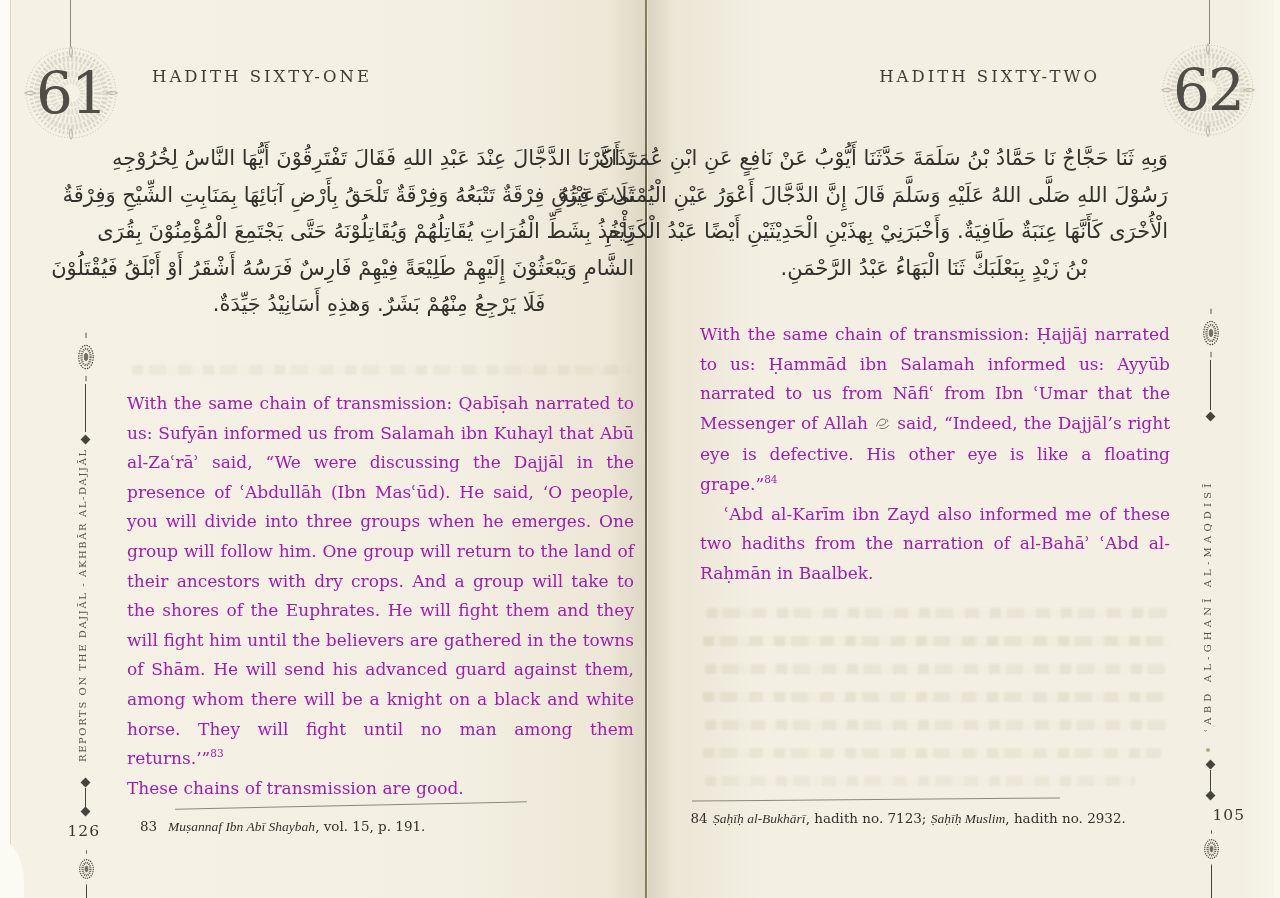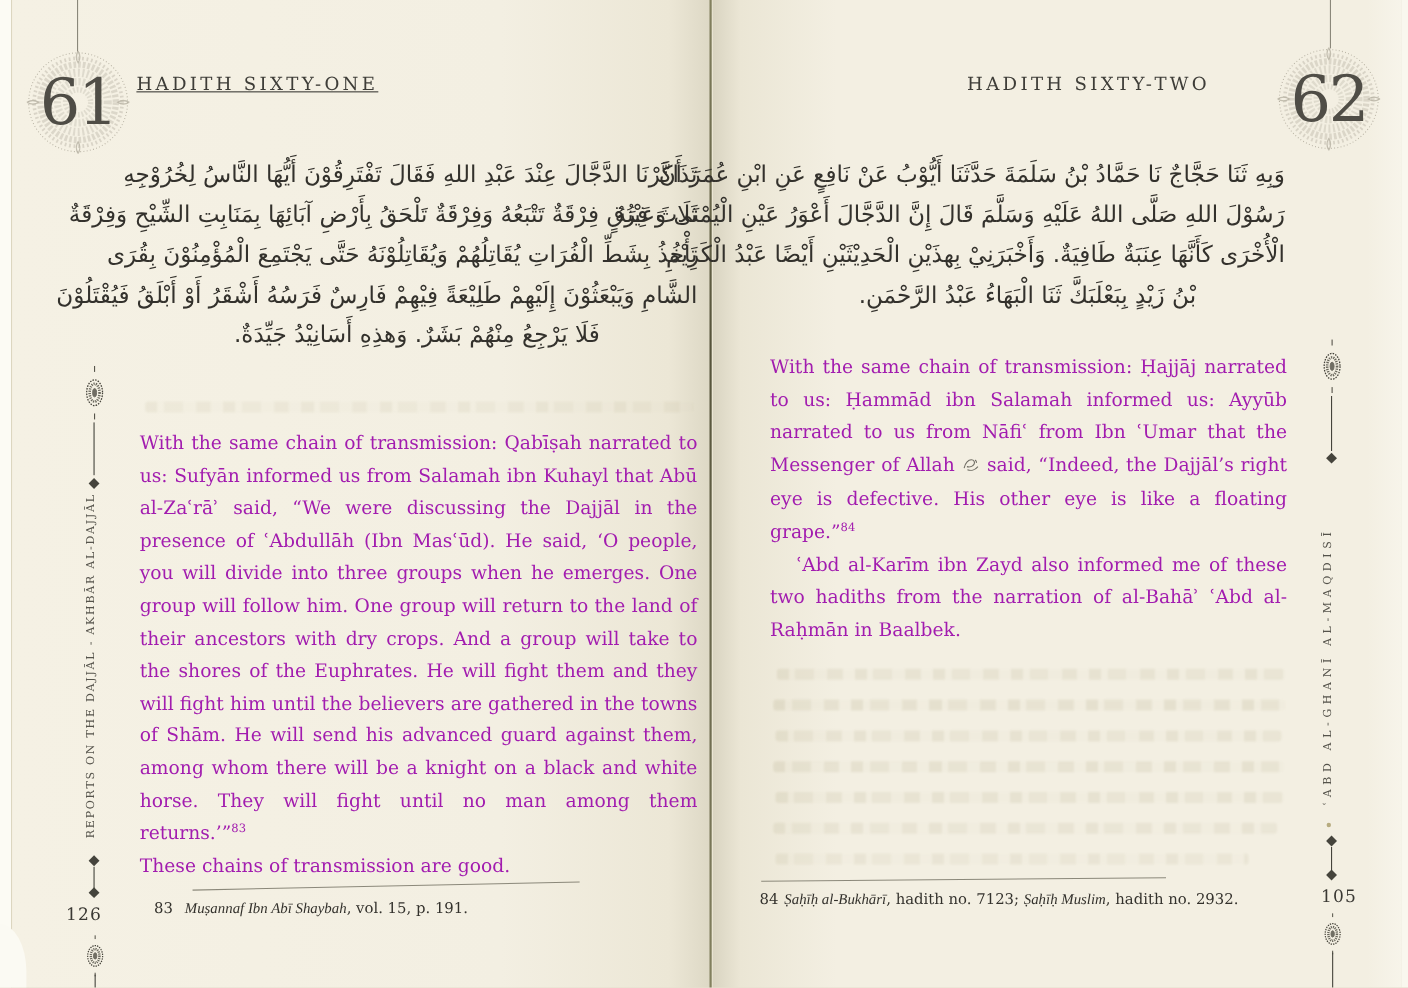--- a/index.html
+++ b/index.html
@@ -32,21 +32,21 @@
   
   .english{font-size:17px;line-height:29.6px;color:#a21caf;text-align:justify;}
   .english p{margin:0;}
   .english sup{font-size:10.5px;line-height:0;}
   .indent{text-indent:24px;}
   
   .footrule{height:1px;background:#8b887a;}
   .footnote{font-size:13.5px;color:#33312c;white-space:nowrap;}
   .footnote .fnum{display:inline-block;width:28px;}
   .footnote i{font-style:italic;font-family:Liberation Serif, serif;}
-  .pagenum{font-size:15.5px;color:#3a3833;text-align:left;letter-spacing:1px;}
+  .pagenum{font-size:15.5px;color:#3a3833;text-align:right;letter-spacing:1px;}
   
   .vline{width:1px;background:#45443c;}
   .diamond{width:7px;height:7px;background:#45443c;transform:rotate(45deg);}
   .vtext{writing-mode:vertical-rl;transform:rotate(180deg);text-orientation:mixed;
     font-size:10px;color:#55534b;white-space:nowrap;display:flex;align-items:center;}
   .rosette svg{display:block;}
   .gold-dot{width:4px;height:4px;border-radius:50%;background:#8f7f3f;opacity:.6;}
   
   .ghost{height:10px;filter:blur(1.2px);border-radius:3px;opacity:.42;
     background:repeating-linear-gradient(90deg,rgba(148,138,92,.30) 0 11px,rgba(148,138,92,.05) 11px 17px,
@@ -75,21 +75,21 @@
         <circle cx="60" cy="60" r="42" stroke-width="7" stroke-dasharray="3 2.2" opacity=".40"></circle>
         <circle cx="60" cy="60" r="33" stroke-width="9" stroke-dasharray="2.2 2.8" opacity=".36"></circle>
         <circle cx="60" cy="60" r="23" stroke-width="8" stroke-dasharray="2.5 2.2" opacity=".33"></circle>
         <circle cx="60" cy="60" r="14" stroke-width="6" stroke-dasharray="2 2" opacity=".33"></circle>
         <path d="M60 3 q4 7 0 13 q-4 -6 0 -13 M60 117 q4 -7 0 -13 q-4 6 0 13 M3 60 q7 4 13 0 q-6 -4 -13 0 M117 60 q-7 4 -13 0 q6 -4 13 0" stroke-width="1.4" opacity=".8"></path>
       </g>
     </svg>
     <div class="med-num">61</div>
   </div>
 
-  <div class="abs chapter-title" style="left:124px;top:67px;text-decoration:underline;">HADITH SIXTY-ONE</div>
+  <div class="abs chapter-title" style="left:152px;top:67px;">HADITH SIXTY-ONE</div>
 
   <div class="abs arabic-block" style="left:124px;top:140px;width:510px;">
     <div class="arabic-line">تَذَاكَرْنَا الدَّجَّالَ عِنْدَ عَبْدِ اللهِ فَقَالَ تَفْتَرِقُوْنَ أَيُّهَا النَّاسُ لِخُرُوْجِهِ</div>
     <div class="arabic-line">ثَلَاثَ فِرَقٍ فِرْقَةٌ تَتْبَعُهُ وَفِرْقَةٌ تَلْحَقُ بِأَرْضِ آبَائِهَا بِمَنَابِتِ الشِّيْحِ وَفِرْقَةٌ</div>
     <div class="arabic-line">تَأْخُذُ بِشَطِّ الْفُرَاتِ يُقَاتِلُهُمْ وَيُقَاتِلُوْنَهُ حَتَّى يَجْتَمِعَ الْمُؤْمِنُوْنَ بِقُرَى</div>
     <div class="arabic-line">الشَّامِ وَيَبْعَثُوْنَ إِلَيْهِمْ طَلِيْعَةً فِيْهِمْ فَارِسٌ فَرَسُهُ أَشْقَرُ أَوْ أَبْلَقُ فَيُقْتَلُوْنَ</div>
     <div class="arabic-line">فَلَا يَرْجِعُ مِنْهُمْ بَشَرٌ. وَهذِهِ أَسَانِيْدُ جَيِّدَةٌ.</div>
   </div>
 
   <div class="abs ghost" style="left:132px;top:365px;width:498px;opacity:.30;"></div>

